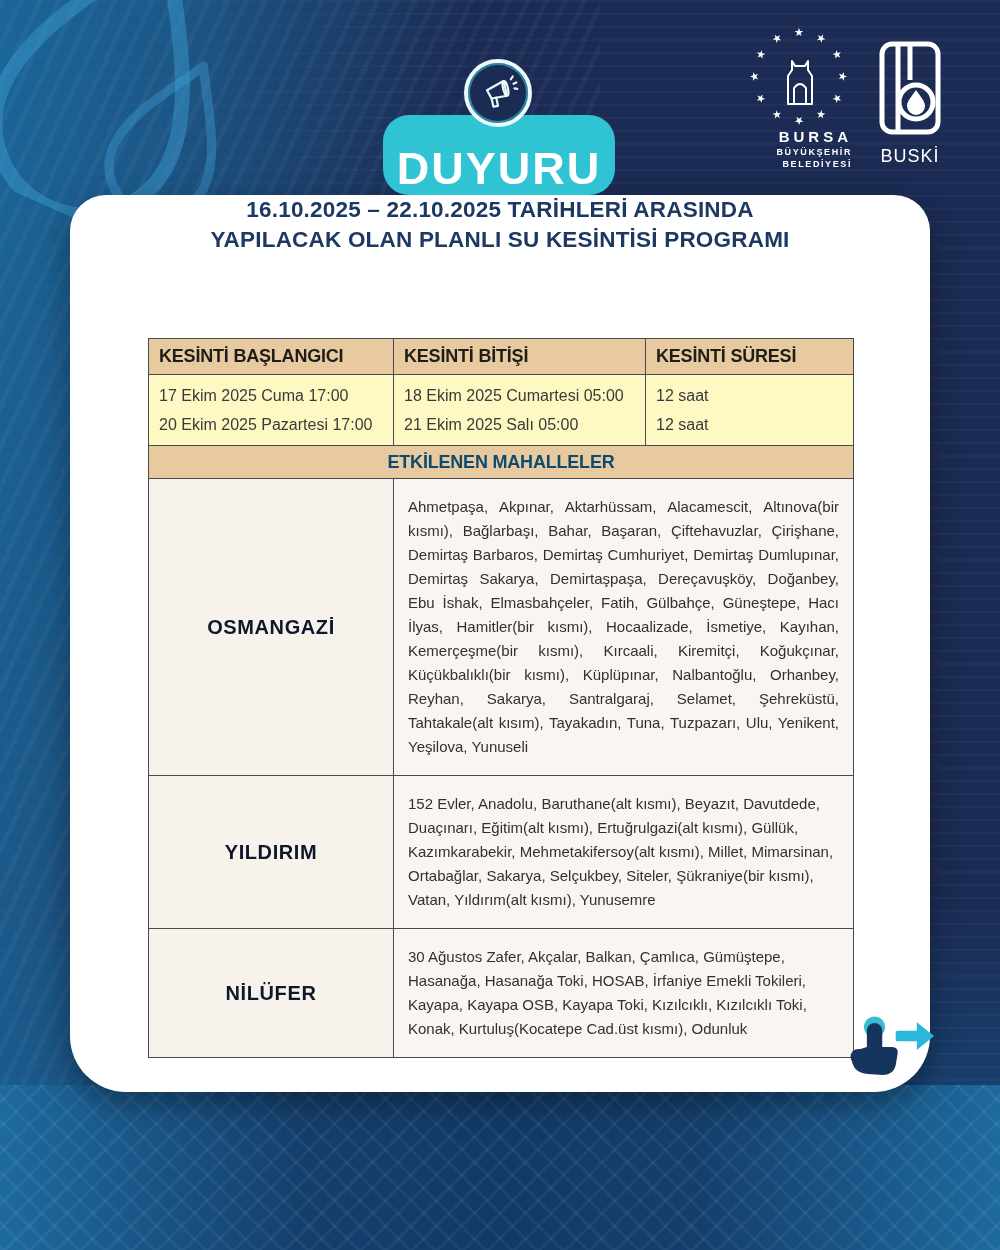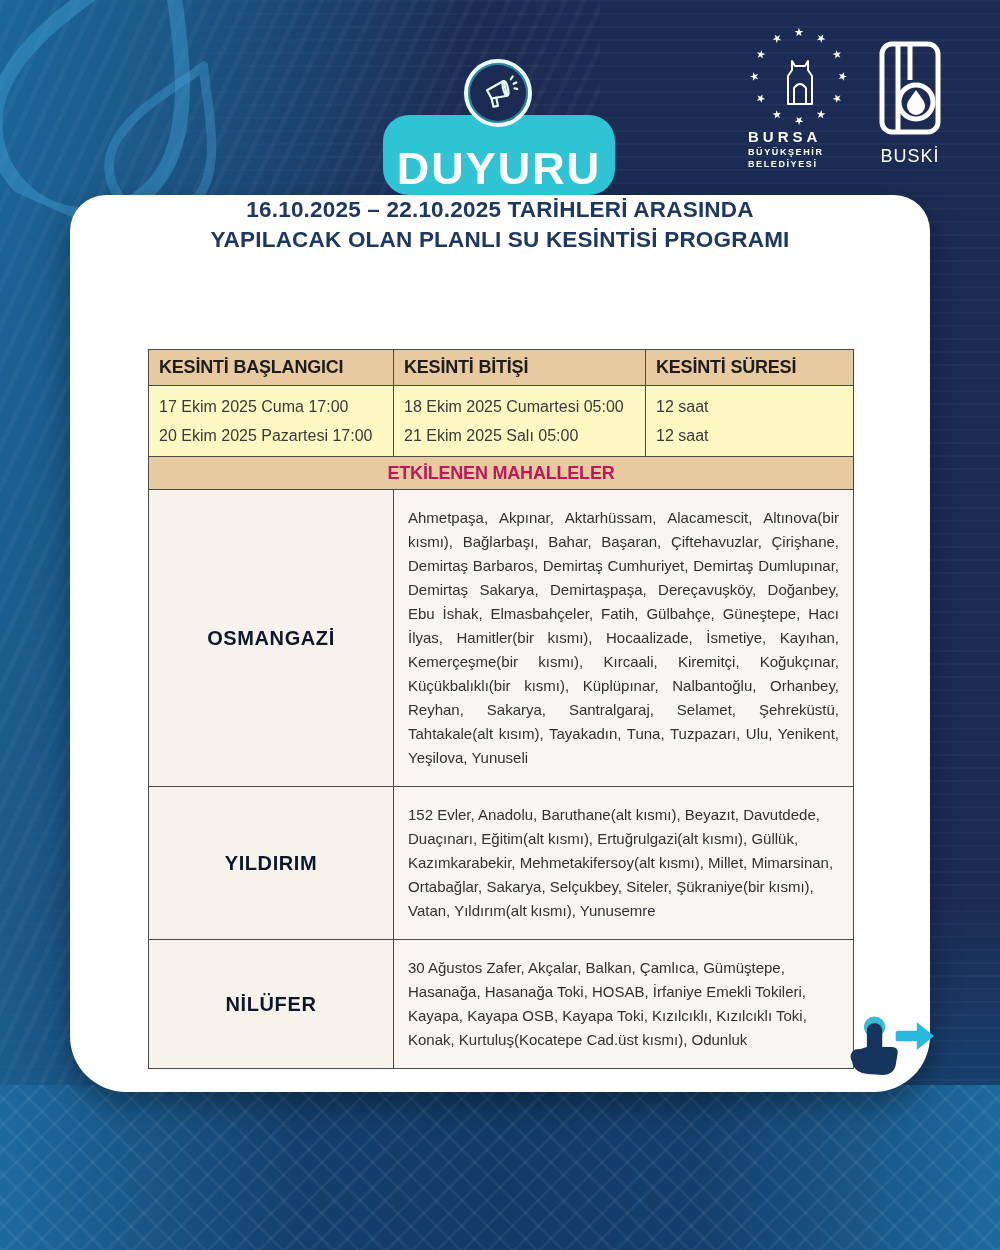--- a/index.html
+++ b/index.html
@@ -44,21 +44,21 @@
   .announce-badge {
     position:absolute; left:383px; top:115px; width:232px; height:80px;
     background:#30c3d4; border-radius:26px;
     display:flex; align-items:flex-end; justify-content:center;
     z-index:2;
   }
   .announce-badge .label {
     color:#ffffff; font-size:45px; font-weight:bold; letter-spacing:2px;
   }
 
-  .logo-bursa { position:absolute; left:748px; top:30px; width:104px; text-align:left; color:#fff; z-index:2; }
+  .logo-bursa { position:absolute; left:748px; top:30px; width:104px; text-align:right; color:#fff; z-index:2; }
   .star-ring { position:relative; width:104px; height:96px; }
   .star-ring .ctr { position:absolute; left:52px; top:48px; width:0; height:0; }
   .star-ring .ctr span { position:absolute; left:-6px; top:-8px; font-size:11px; color:#fff; }
   .star-ring .ctr span::before { content:"\2605"; }
   .star-ring .ctr span:nth-child(1){transform:rotate(0deg)   translateY(-44px);}
   .star-ring .ctr span:nth-child(2){transform:rotate(30deg)  translateY(-44px);}
   .star-ring .ctr span:nth-child(3){transform:rotate(60deg)  translateY(-44px);}
   .star-ring .ctr span:nth-child(4){transform:rotate(90deg)  translateY(-44px);}
   .star-ring .ctr span:nth-child(5){transform:rotate(120deg) translateY(-44px);}
   .star-ring .ctr span:nth-child(6){transform:rotate(150deg) translateY(-44px);}
@@ -79,32 +79,32 @@
   .card {
     position:absolute; left:70px; top:195px; width:860px; height:897px;
     background:#ffffff;
     border-radius:36px 36px 56px 56px;
     box-shadow:0 12px 30px rgba(0,0,0,0.35);
     z-index:1;
   }
   .card-title { text-align:center; color:#1d3862; font-weight:bold; font-size:22.5px; line-height:30px; letter-spacing:0.2px; }
 
   table.schedule {
-    position:absolute; left:78px; top:154px; width:705px;
+    position:absolute; left:78px; top:143px; width:705px;
     border-collapse:collapse; table-layout:fixed;
   }
   table.schedule td, table.schedule th { border:1px solid #4a4a4a; vertical-align:middle; }
   th.hdr {
     background:#e8caa1; color:#1f1d1a; font-size:18px; font-weight:bold;
     text-align:left; padding:7px 10px; height:36px; letter-spacing:-0.2px;
   }
   td.sched { background:#fef9c3; color:#3a3a3a; font-size:16px; padding:6px 10px; height:68px; }
   td.sched .line { line-height:29px; white-space:nowrap; }
   td.section-hdr {
-    background:#e8caa1; color:#be185d; font-size:18px; font-weight:bold;
+    background:#e8caa1; color:#0c4a6e; font-size:18px; font-weight:bold;
     text-align:center; height:33px; letter-spacing:-0.2px; padding:4px;
   }
   td.district-name {
     background:#f7f3ec; color:#0f172a; font-weight:bold; font-size:20px;
     text-align:center; letter-spacing:0.6px;
   }
   td.district-list {
     background:#f9f6f1; color:#313131; font-size:15px; line-height:24px;
     padding:16px 14px; text-align:left;
   }

